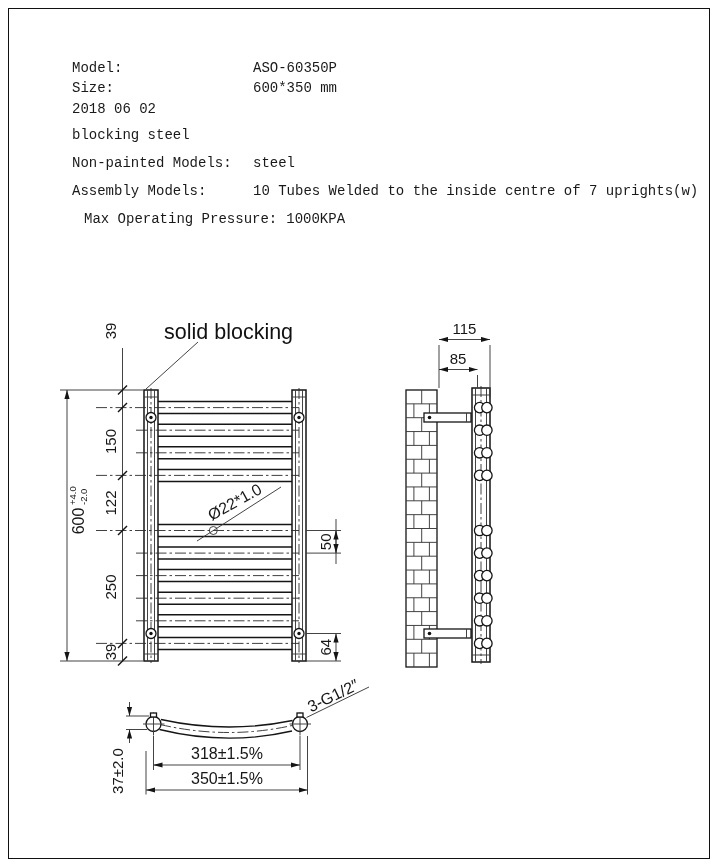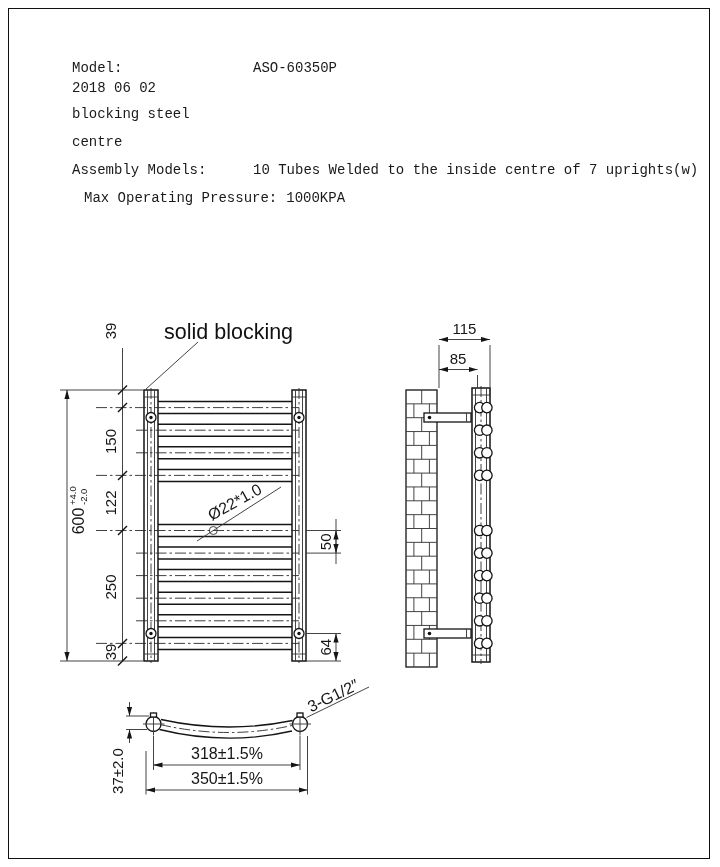--- a/index.html
+++ b/index.html
@@ -34,28 +34,33 @@
 <body>
 
 <div class="sheet">
   <div class="sheet-border"></div>
 
   <div class="specs">
     <div class="srow g1">
       <span class="slabel">Model:</span>
       <span class="sval">ASO-60350P</span>
     </div>
+    <div class="srow g2">
+      <span class="slabel">Size:</span>
+      <span class="sval">600*350 mm</span>
+    </div>
     <div class="srow g3">
       <span class="sval">2018 06 02</span>
     </div>
     <div class="srow g4">
       <span class="sval">blocking steel</span>
     </div>
     <div class="srow g4">
-      <span class="sval">centre</span>
+      <span class="slabel">Non-painted Models:</span>
+      <span class="sval">steel</span>
     </div>
     <div class="srow g4">
       <span class="slabel">Assembly Models:</span>
       <span class="sval">10 Tubes Welded to the inside centre of 7 uprights(w)</span>
     </div>
     <div class="srow wide">
       <span class="slabel">Max Operating Pressure:</span>
       <span class="sval">1000KPA</span>
     </div>
   </div>

